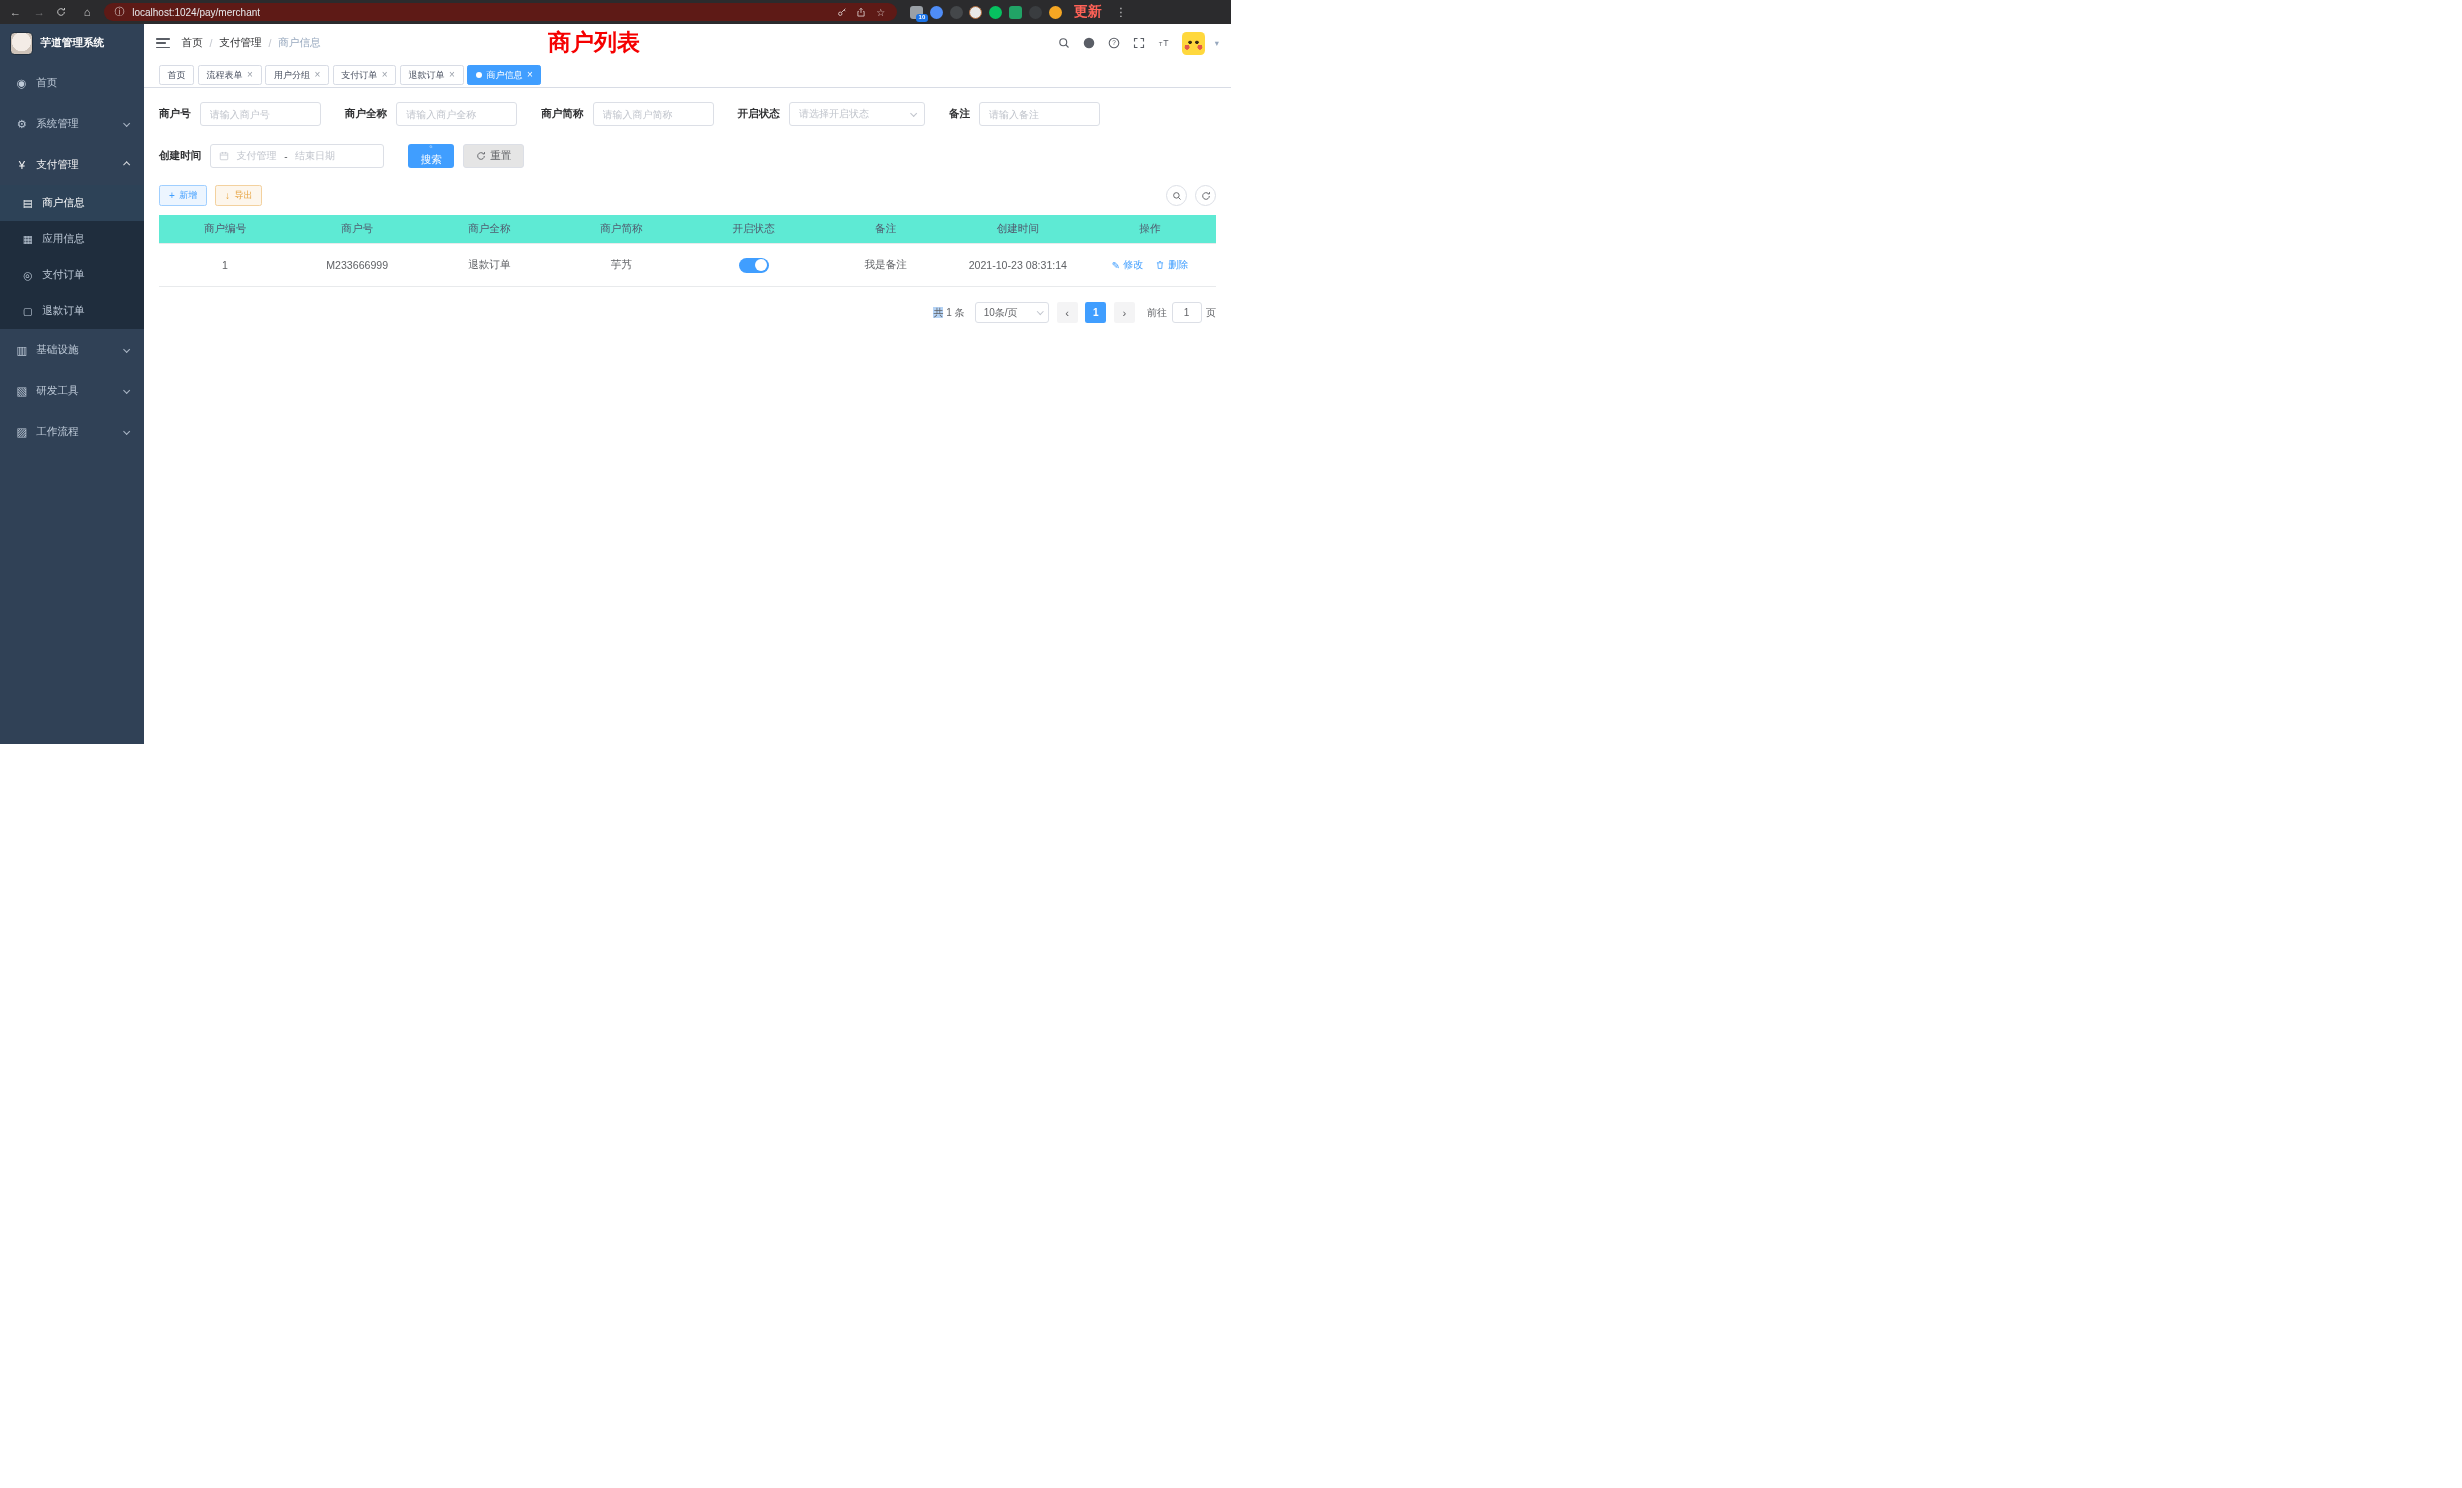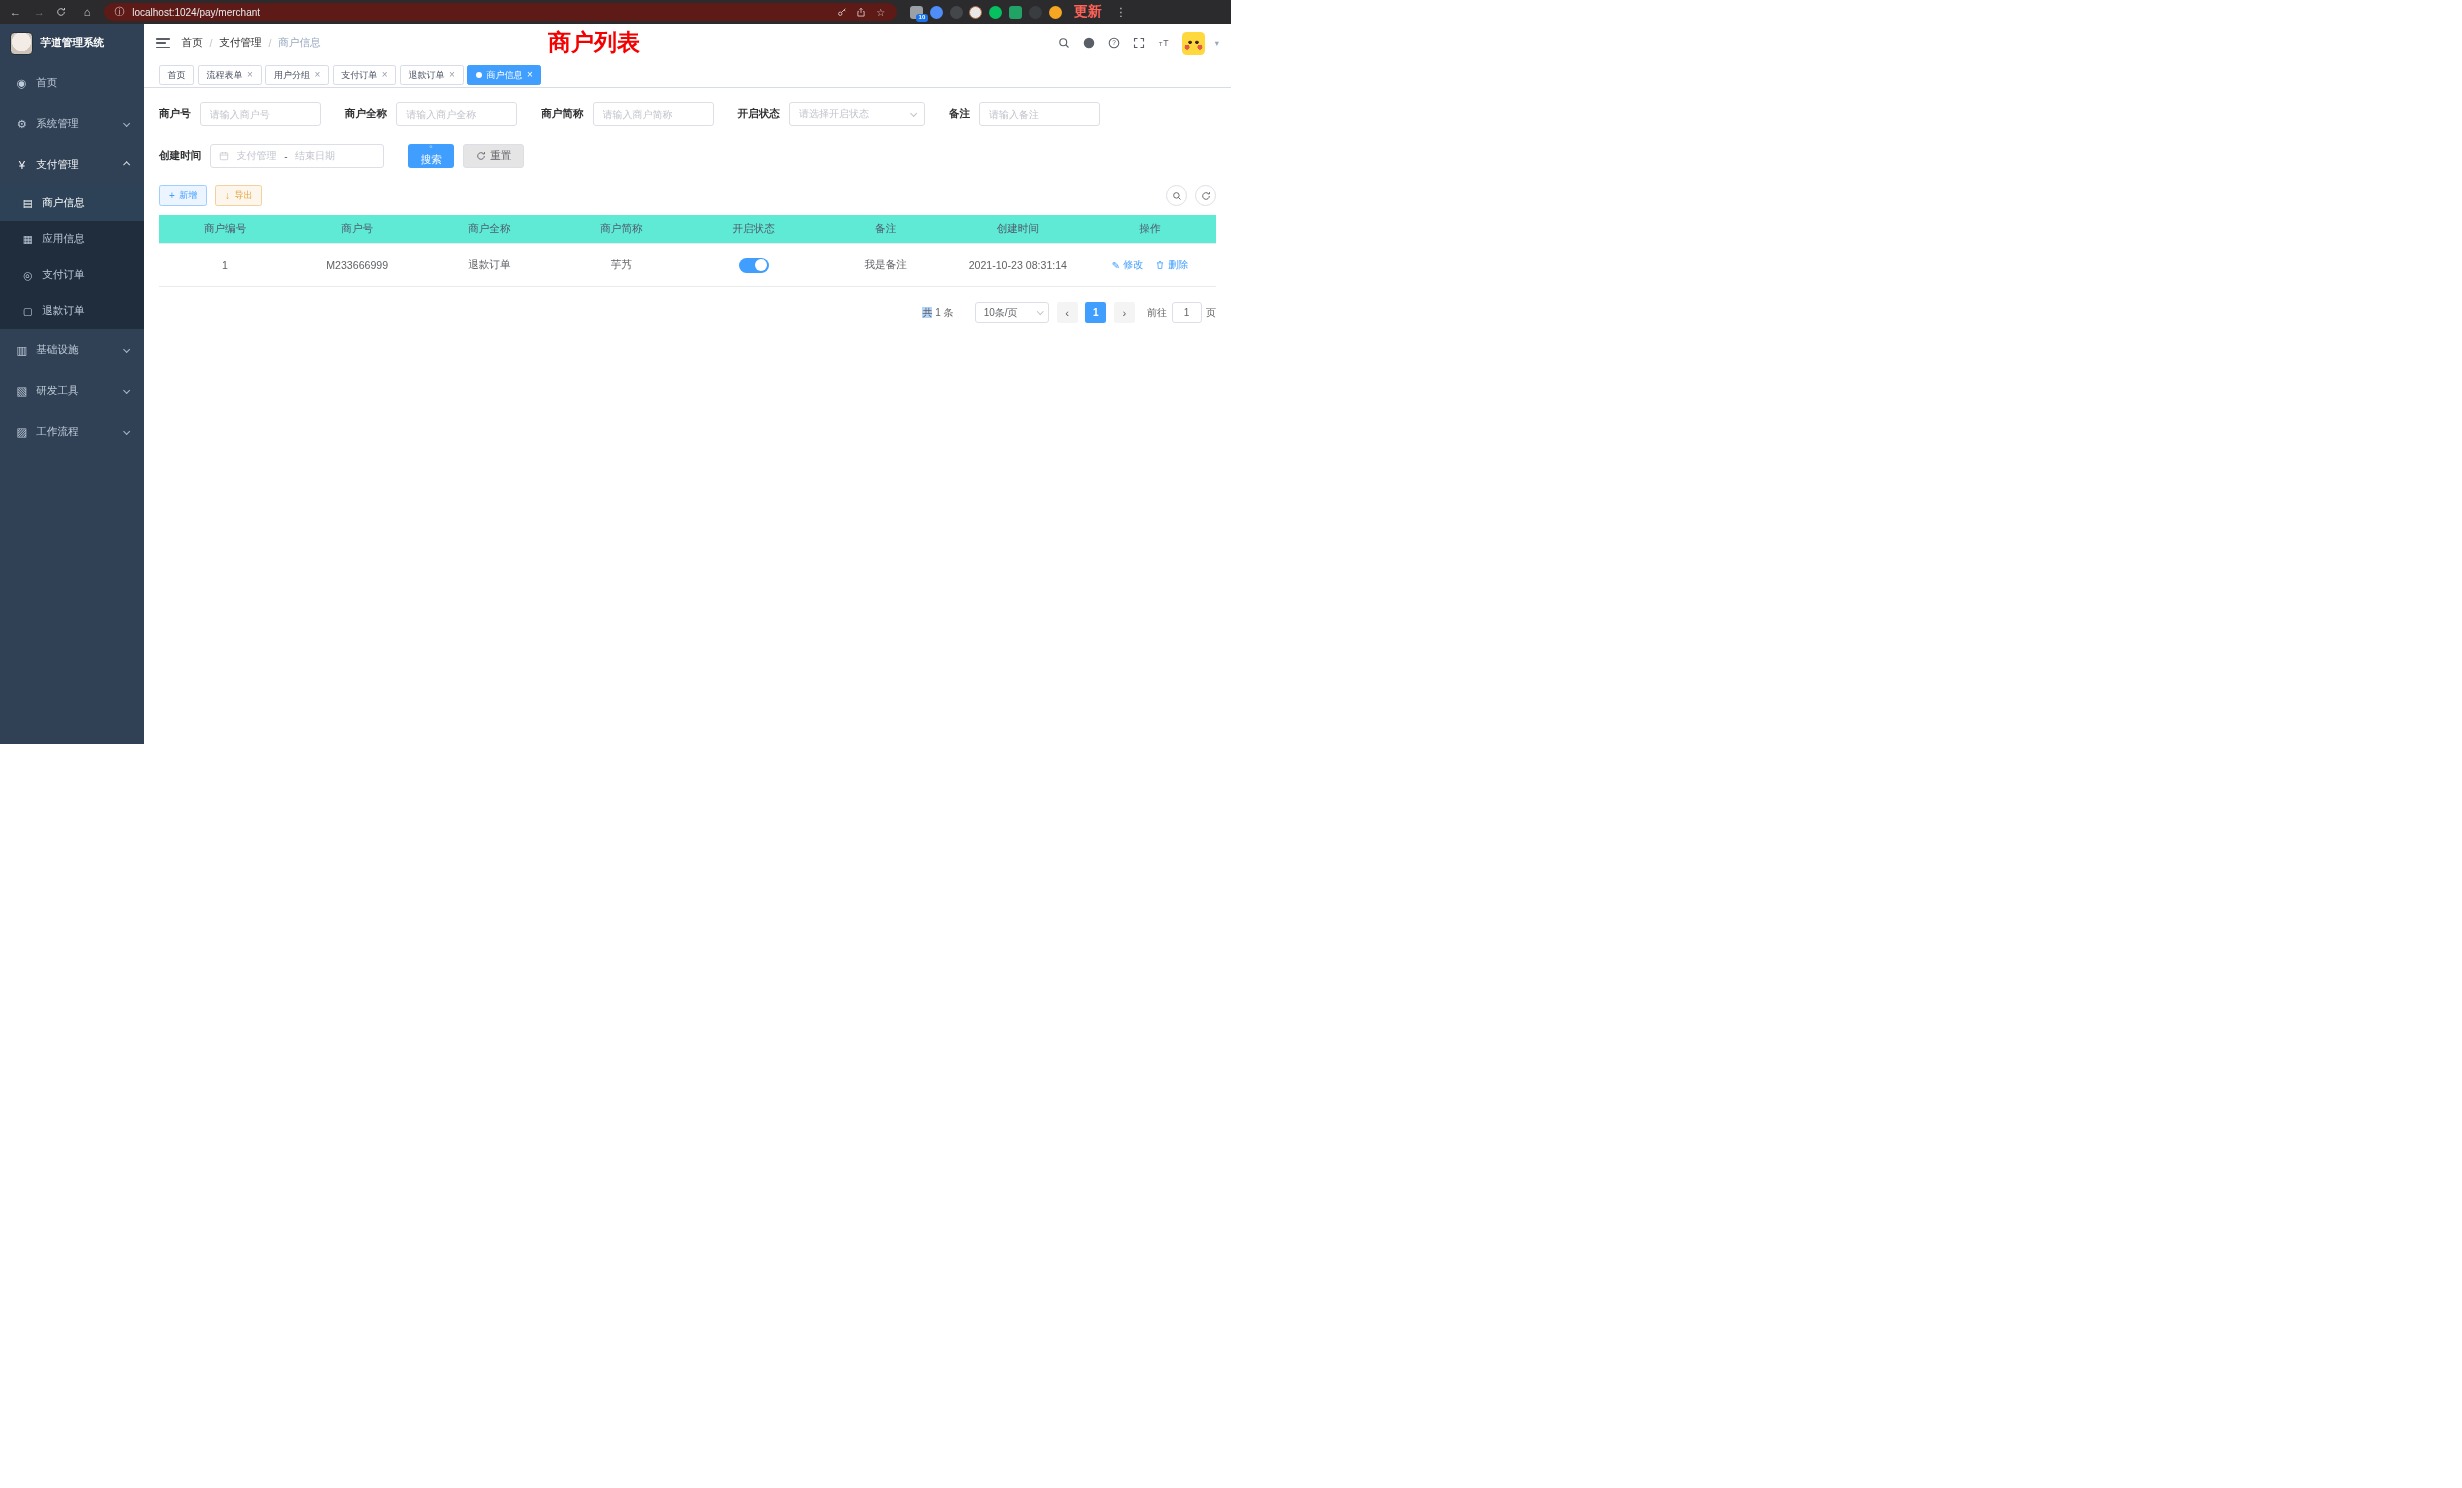--- a/index.html
+++ b/index.html
@@ -104,21 +104,21 @@
   .th, .td { flex:1; display:flex; align-items:center; justify-content:center; font-size:10.6px; min-width:0; }
   .th { color:#515a6e; font-weight:400; background:#5eead4; height:28px; }
   .td { height:42px; color:#606266; }
   .links { display:flex; gap:12px; }
   .link { color:#409eff; font-size:10px; display:inline-flex; align-items:center; gap:3px; cursor:pointer; white-space:nowrap; }
   .switch { width:30px; height:15px; border-radius:7.6px; background:#409eff; position:relative; cursor:pointer; }
   .switch::after { content:""; position:absolute; top:1.5px; right:1.5px; width:12px; height:12px; background:#fff; border-radius:50%; }
 
   
   .pagination { display:flex; align-items:center; justify-content:flex-end; margin-top:15px; gap:7.6px; font-size:10px; color:#606266; }
-  .total { margin-right:14px; white-space:nowrap; }
+  .total { margin-right:3px; white-space:nowrap; }
   .total .hl { background:#b5d3f5; }
   .psize { width:74px; height:21px; border:0.8px solid #dcdfe6; border-radius:3px; display:flex; align-items:center; justify-content:space-between; padding:0 6px 0 7.6px; color:#606266; background:#fff; cursor:pointer; }
   .psize .chev { color:#c0c4cc; margin-top:-2.3px; width:4.5px; height:4.5px; }
   .pg-btn { width:21px; height:21px; border-radius:2.3px; background:#f4f4f5; display:grid; place-items:center; color:#606266; font-size:11.4px; cursor:pointer; }
   .pg-cur { background:#409eff; color:#fff; font-weight:700; font-size:10px; }
   .goto { display:flex; align-items:center; gap:4.5px; margin-left:4.5px; white-space:nowrap; }
   .goto-input { width:30px; height:21px; border:0.8px solid #dcdfe6; border-radius:3px; text-align:center; font-size:10px; color:#606266; outline:none; font-family:inherit; }
 </style>
 </head>
 <body>

